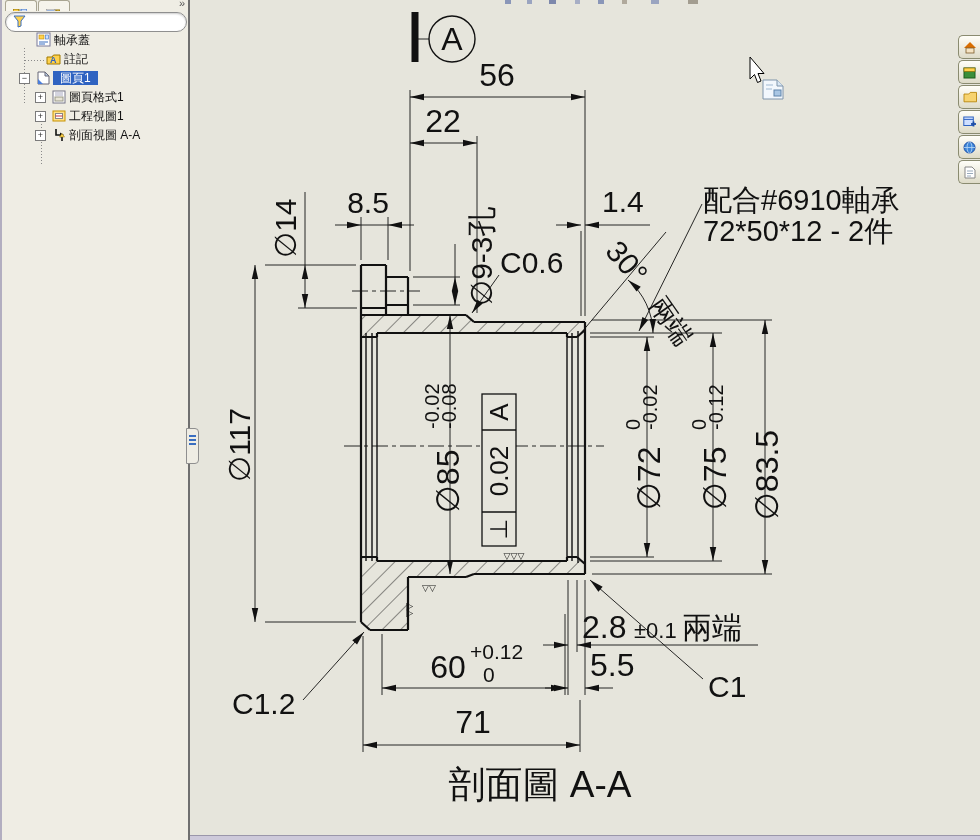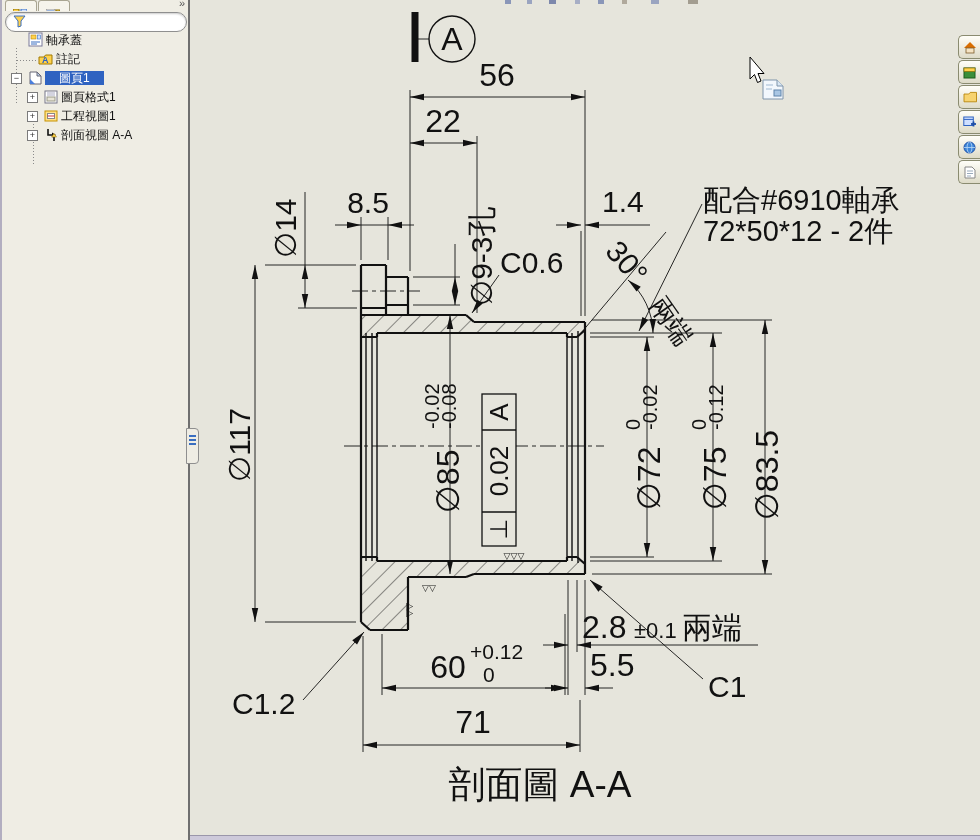--- a/index.html
+++ b/index.html
@@ -9,26 +9,26 @@
     border-left:2px solid #b2aec0;border-right:2px solid #6f6f6f;box-sizing:border-box;z-index:5;}
   .tabs{position:absolute;left:1px;top:0;width:186px;height:10px;}
   .tab{position:absolute;top:0;width:30px;height:10px;background:#f6f4ec;
     border:1px solid #a9a592;border-bottom:none;border-radius:3px 3px 0 0;overflow:hidden;}
   .tab.t1{left:2px;} .tab.t2{left:35px;}
   .tab .sliver{position:absolute;left:7px;top:2px;width:14px;height:8px;}
   .chev{position:absolute;right:4px;top:-3px;font-size:11px;color:#555;}
   .filter{position:absolute;left:3px;top:12px;width:180px;height:18px;background:#fff;
     border:1px solid #8f8f8f;border-radius:10px;box-shadow:inset 0 1px 2px #ccc;}
   .filter svg{position:absolute;left:7px;top:2px;}
-  .tree{position:absolute;left:4px;top:30px;width:210px;height:120px;font-size:12px;color:#111;}
+  .tree{position:absolute;left:12px;top:30px;width:210px;height:120px;font-size:12px;color:#111;}
   .trow{position:absolute;height:16px;line-height:16px;white-space:nowrap;}
   .trow .ic{display:inline-block;vertical-align:-3px;margin-right:3px;}
   .ebox{position:absolute;width:9px;height:9px;background:#fff;border:1px solid #7b7b7b;
     font-size:9px;line-height:8px;text-align:center;color:#333;top:3px;}
-  .sel{background:#2f63c1;color:#fff;padding:0 14px;}
+  .sel{background:#2f63c1;color:#fff;padding:0 7px;}
   .dotv{position:absolute;width:1px;background:repeating-linear-gradient(to bottom,#8a8a8a 0 1px,transparent 1px 3px);}
   .doth{position:absolute;height:1px;background:repeating-linear-gradient(to right,#8a8a8a 0 1px,transparent 1px 3px);}
   .splitter{position:absolute;left:186px;top:428px;width:13px;height:36px;background:#efede4;
     border:1px solid #8f8f8f;border-radius:0 4px 4px 0;z-index:6;padding-top:4px;box-sizing:border-box;}
   .splitter i{display:block;width:7px;height:2px;background:#3a6ec0;margin:2px auto;}
   
   .taskpane{position:absolute;right:0;top:35px;width:22px;z-index:4;}
   .tpbtn{width:22px;height:24px;margin-bottom:1px;background:linear-gradient(#fffef8,#dedbc8);
     border:1px solid #8a8b70;border-right:none;border-radius:5px 0 0 5px;box-sizing:border-box;
     display:flex;align-items:center;justify-content:center;}

